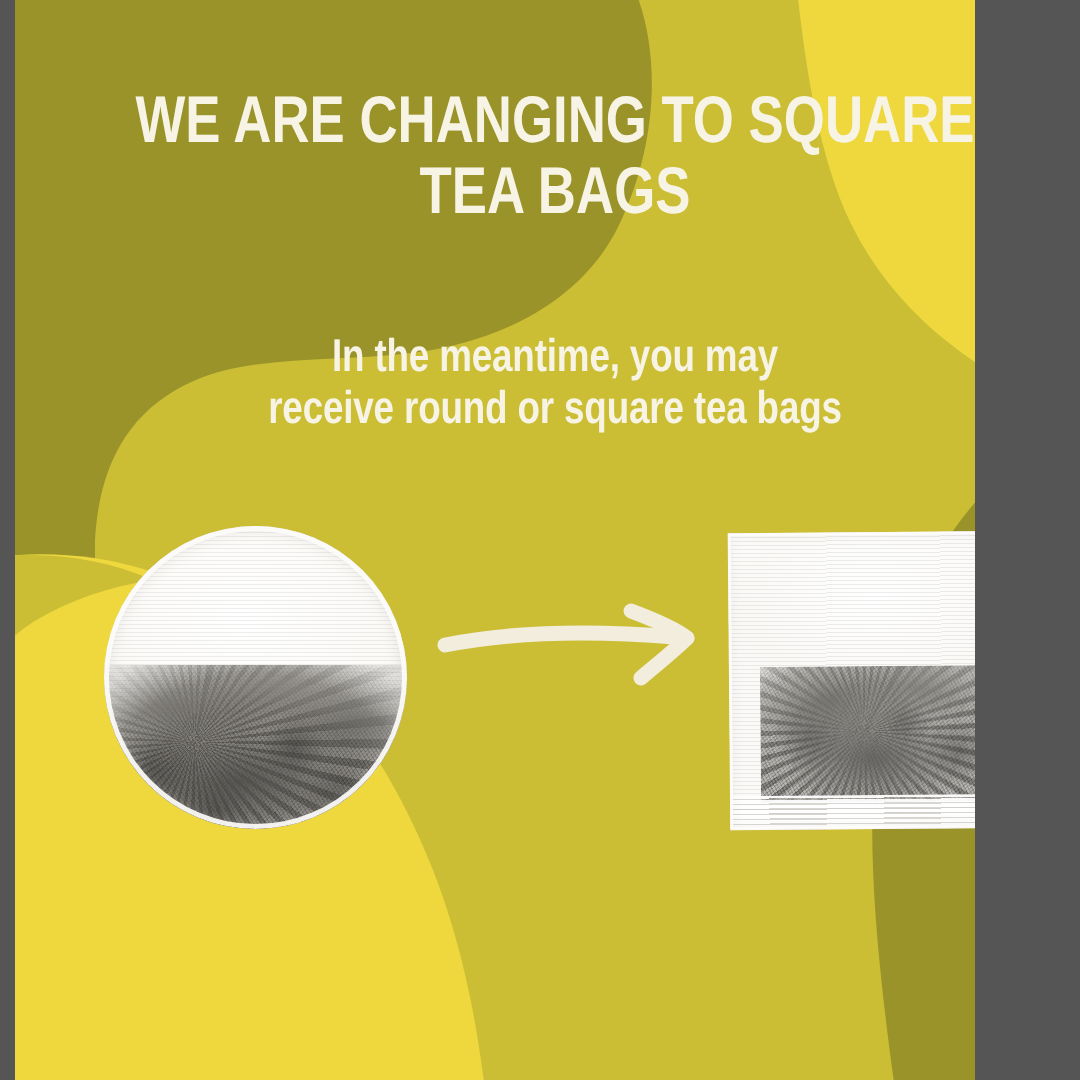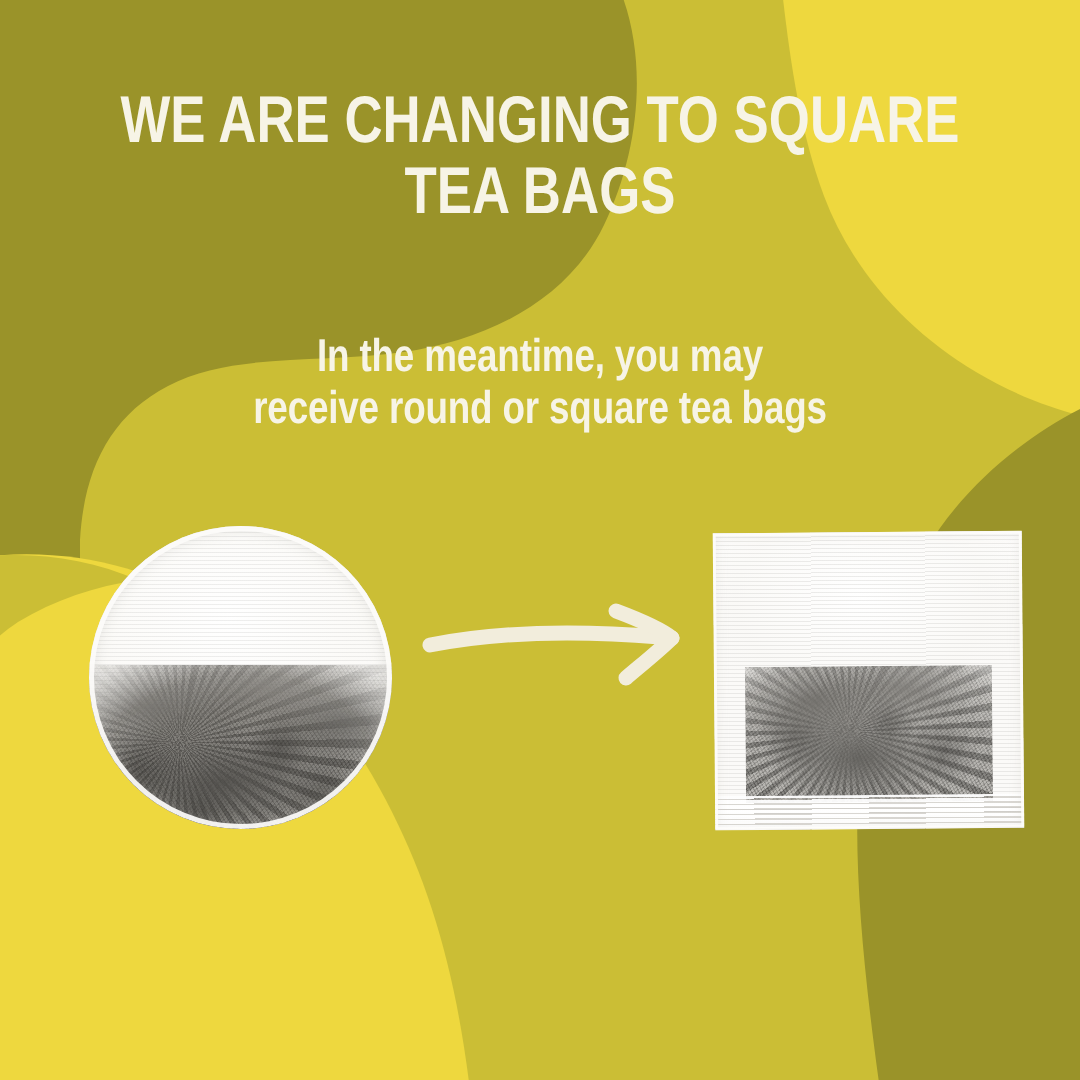--- a/index.html
+++ b/index.html
@@ -2,25 +2,26 @@
 <html><head>
 <meta charset="utf-8">
 <style>
   html, body {
     margin: 0;
     padding: 0;
     background: #555;
   }
   #poster {
     position: relative;
-    width: 1080px;
+    width: 960px;
     height: 1080px;
     overflow: hidden;
     font-family: "Liberation Sans", sans-serif;
     background: #9A9329;
+    margin-left: 15px;
   }
   #bg-layer {
     position: absolute;
     inset: 0;
     width: 1080px;
     height: 1080px;
   }
 
   
   .text-block {

